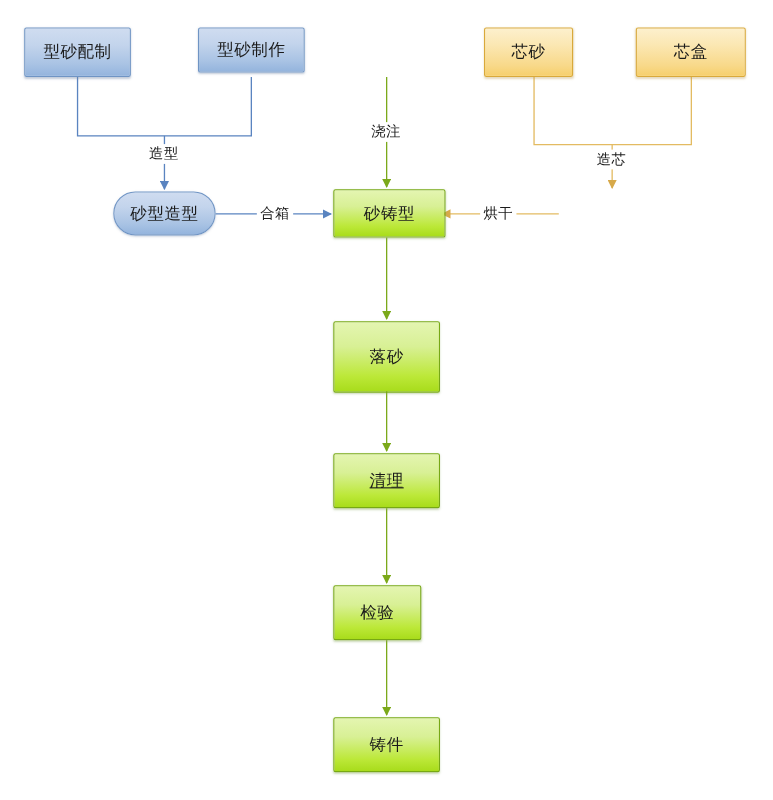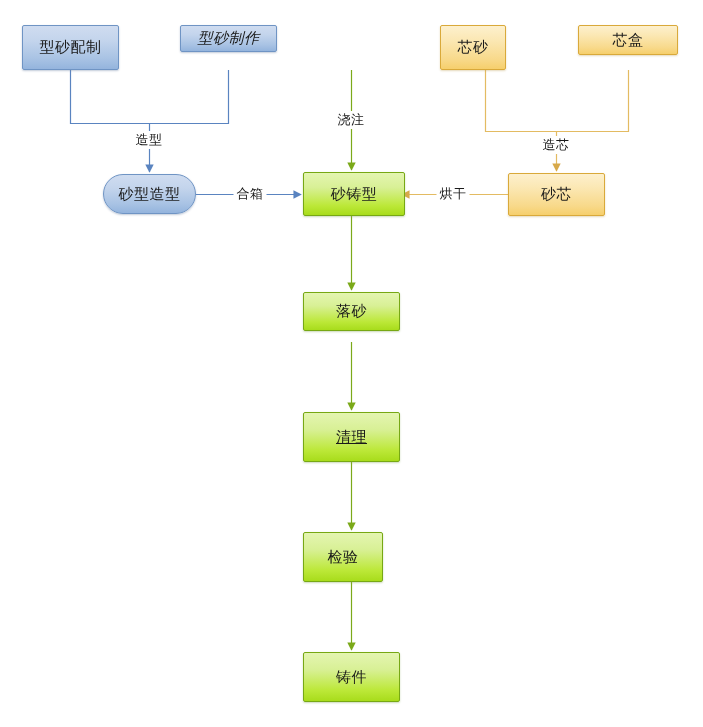--- a/index.html
+++ b/index.html
@@ -118,34 +118,33 @@
     <g>
       <path d="M 351.5 462 L 351.5 530" fill="none" stroke="#7ba91a" stroke-width="1.2" marker-end="url(#arrow-green)"></path>
     </g>
     <g>
       <path d="M 351.5 582 L 351.5 650" fill="none" stroke="#7ba91a" stroke-width="1.2" marker-end="url(#arrow-green)"></path>
     </g>
   </svg>
 
   <div class="node blue" style="left:22px; top:25px; width:97px; height:45px;">型砂配制</div>
 
-  <div class="node blue" style="left:180px; top:25px; width:97px; height:27px;font-style:italic;">型砂制作</div>
+  <div class="node blue" style="left:180px; top:25px; width:97px; height:41px;">型砂制作</div>
 
 
-  <div class="node orange" style="left:440px; top:25px; width:66px; height:45px;">芯砂</div>
+  <div class="node orange" style="left:440px; top:25px; width:81px; height:45px;">芯砂</div>
 
-  <div class="node orange" style="left:578px; top:25px; width:100px; height:30px;">芯盒</div>
+  <div class="node orange" style="left:578px; top:25px; width:100px; height:45px;">芯盒</div>
 
   <div class="node blue" style="left:103px; top:174px; width:93px; height:40px;border-radius:20px;">砂型造型</div>
 
   <div class="node green" style="left:303px; top:172px; width:102px; height:44px;">砂铸型</div>
 
-  <div class="node orange" style="left:508px; top:173px; width:97px; height:43px;">砂芯</div>
 
-  <div class="node green" style="left:303px; top:292px; width:97px; height:39px;">落砂</div>
+  <div class="node green" style="left:303px; top:292px; width:97px; height:65px;">落砂</div>
 
   <div class="node green" style="left:303px; top:412px; width:97px; height:50px;text-decoration:underline;">清理</div>
 
   <div class="node green" style="left:303px; top:532px; width:80px; height:50px;">检验</div>
 
   <div class="node green" style="left:303px; top:652px; width:97px; height:50px;">铸件</div>
 
   <div class="edge-label" style="left:149px; top:131px; transform:translateX(-50%);">造型</div>
 
   <div class="edge-label" style="left:351px; top:111px; transform:translateX(-50%);">浇注</div>

